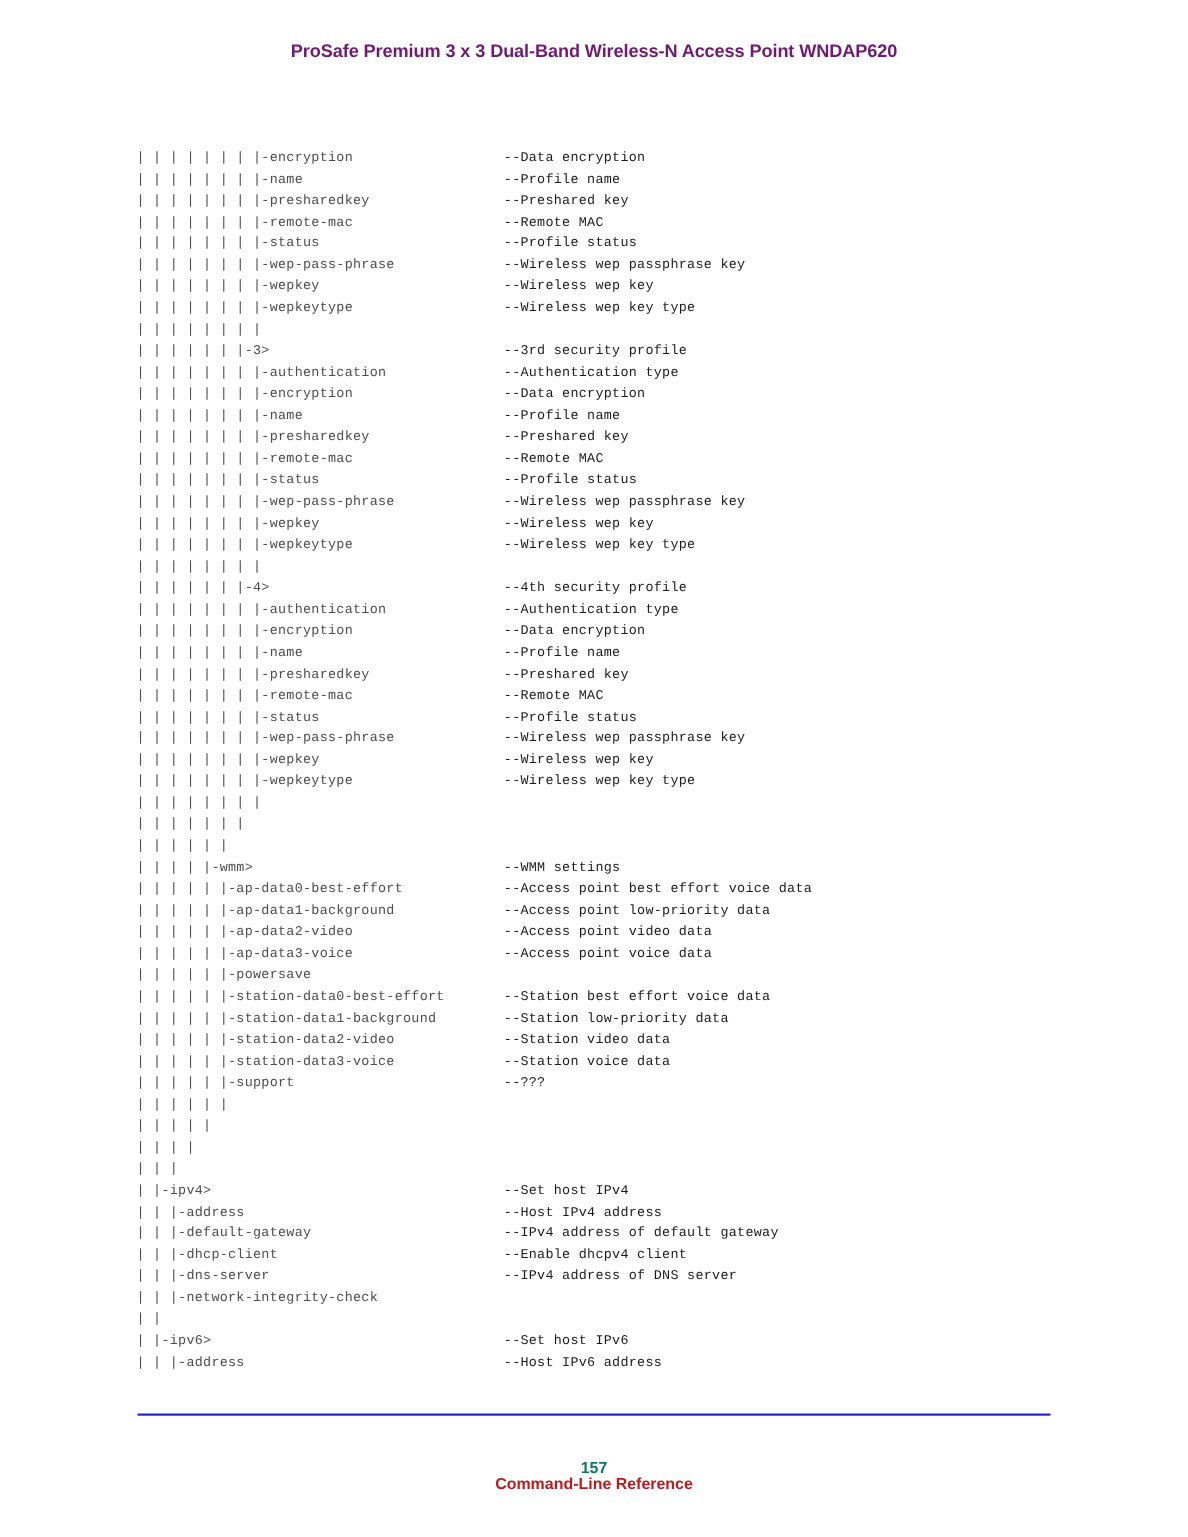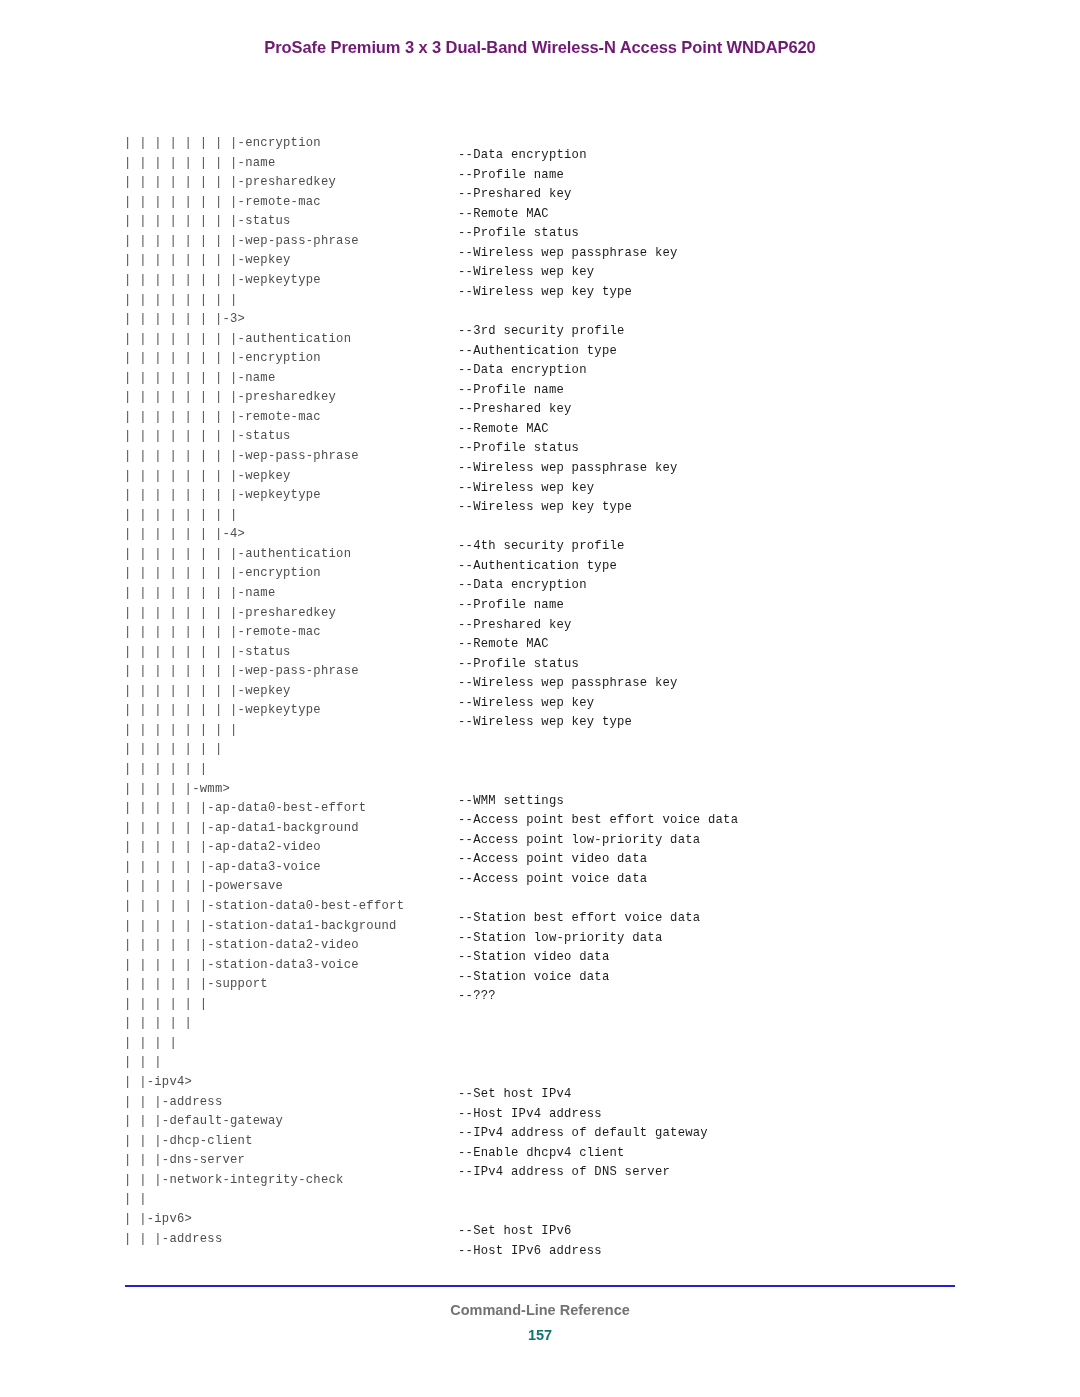--- a/index.html
+++ b/index.html
@@ -54,46 +54,46 @@
     position: relative;
     white-space: pre;
   }
   .tree-line .cmd {
     display: inline-block;
     white-space: pre;
   }
   .tree-line .desc {
     position: absolute;
     left: 334px;
-    top: 12px;
+    top: 0;
     white-space: pre;
   }
   .pipes {
     color: #4d4d4d;
   }
 
   
   .footer-rule {
     position: absolute;
     left: 125px;
     top: 1285px;
     width: 830px;
     height: 2px;
     background: #2222cc;
   }
   .footer-title {
     position: absolute;
-    top: 1302px;
+    top: 1342px;
     left: 0;
     width: 1080px;
     text-align: center;
     font-family: "Liberation Sans", sans-serif;
     font-weight: bold;
     font-size: 14.5px;
-    color: #737373;
+    color: #b91c1c;
   }
   .footer-page {
     position: absolute;
     top: 1327px;
     left: 0;
     width: 1080px;
     text-align: center;
     font-family: "Liberation Sans", sans-serif;
     font-weight: bold;
     font-size: 14.5px;

